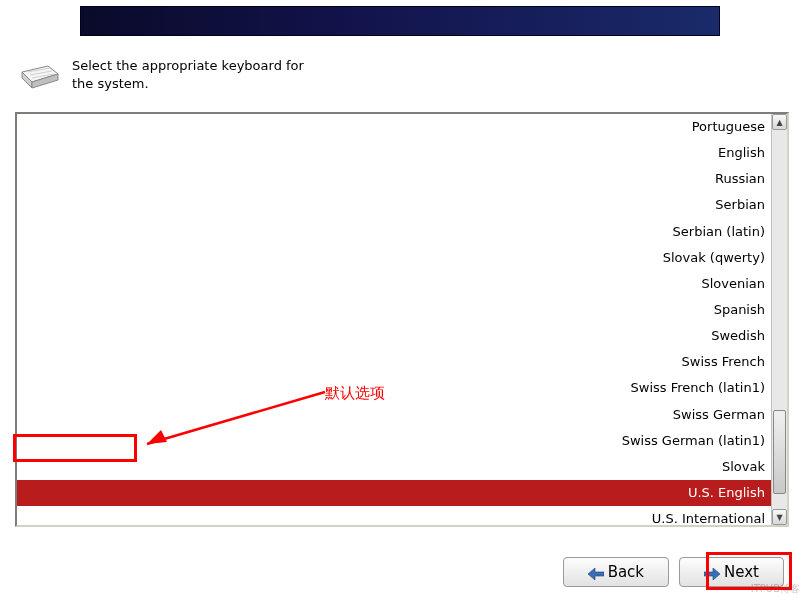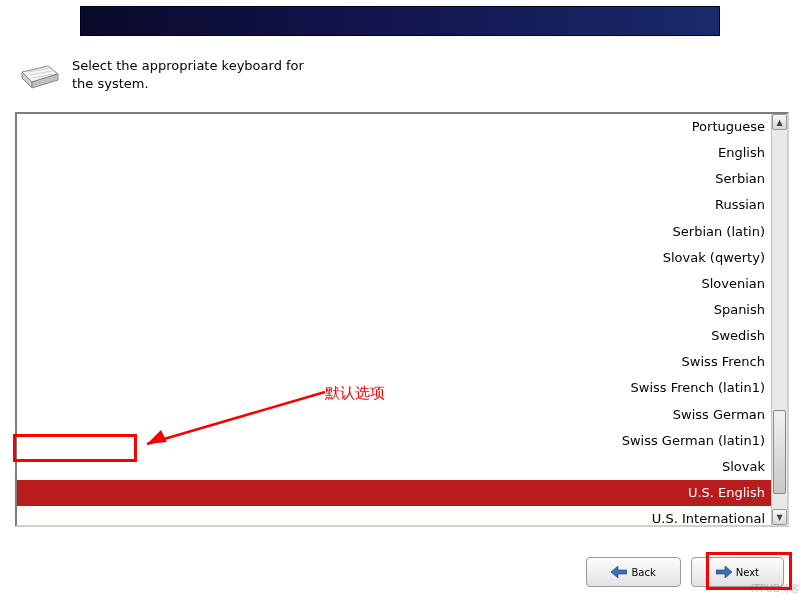--- a/index.html
+++ b/index.html
@@ -110,21 +110,21 @@
       min-width: 78px;
       height: 30px;
       padding: 0 24px;
       background: linear-gradient(#fdfdfd, #e2e2e2);
       border: 1px solid #9a9a9a;
       border-radius: 4px;
       display: flex;
       align-items: center;
       justify-content: center;
       gap: 4px;
-      font-size: 10px;
+      font-size: 15px;
       color: #000;
       cursor: pointer;
     }
     .arrow-icon {
       width: 16px;
       height: 12px;
       display: inline-block;
     }
     
     .anno-box {
@@ -178,22 +178,22 @@
   <div class="instruction-text">
     <div>Select the appropriate keyboard for</div>
     <div>the system.</div>
   </div>
 </div>
 
 <div class="listbox">
   <div class="list-inner" id="list-inner">
       <div class="list-item">Portuguese</div>
       <div class="list-item">English</div>
+      <div class="list-item">Russian</div>
       <div class="list-item">Serbian</div>
-      <div class="list-item">Russian</div>
       <div class="list-item">Serbian (latin)</div>
       <div class="list-item">Slovak (qwerty)</div>
       <div class="list-item">Slovenian</div>
       <div class="list-item">Spanish</div>
       <div class="list-item">Swedish</div>
       <div class="list-item">Swiss French</div>
       <div class="list-item">Swiss French (latin1)</div>
       <div class="list-item">Swiss German</div>
       <div class="list-item">Swiss German (latin1)</div>
       <div class="list-item">Slovak</div>

